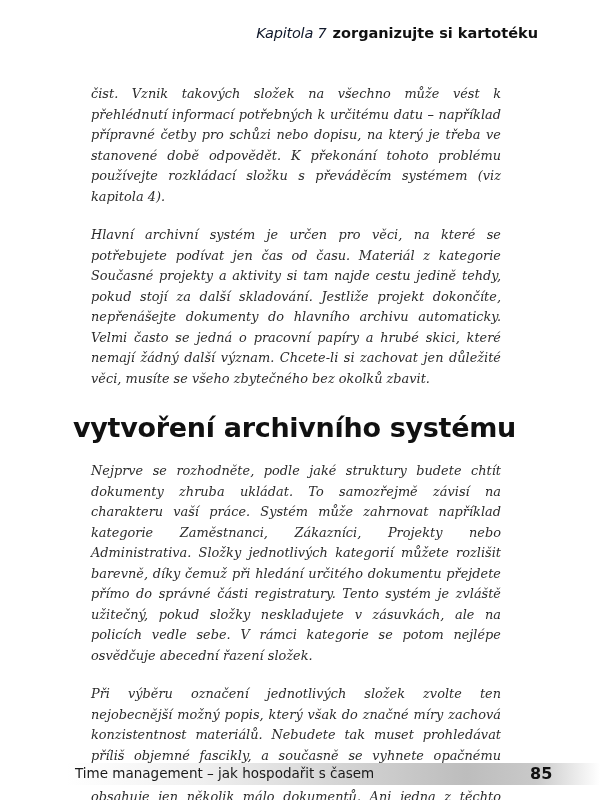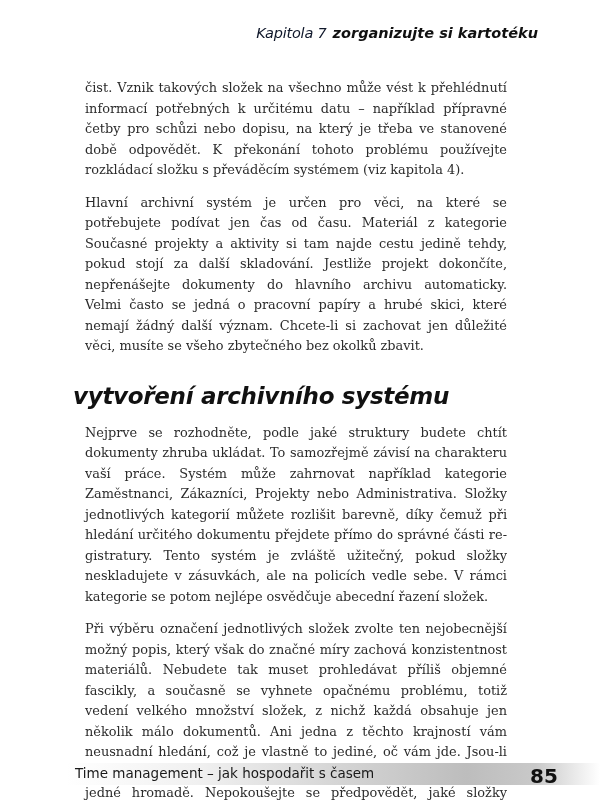--- a/index.html
+++ b/index.html
@@ -22,56 +22,55 @@
       font-size: 14.5px;
       white-space: nowrap;
     }
     .running-head .chapter-num {
       font-style: italic;
       color: #0f172a;
       font-weight: normal;
       letter-spacing: -0.2px;
     }
     .running-head .chapter-title {
-      font-style: italic;
       font-weight: bold;
       color: #111;
       margin-left: 6px;
     }
     .content {
       position: absolute;
       left: 73px;
       top: 66px;
       width: 446px;
       font-family: "DejaVu Serif", serif;
       font-size: 12.9px;
       line-height: 20.5px;
       color: #2b2b2b;
     }
     .content p {
-      margin: 12px;
+      margin: 18px;
       text-align: justify;
       hyphens: manual;
+      font-style: italic;
     }
     .content p + p {
       margin-top: 8px;
     }
     .subheading {
       font-family: "DejaVu Sans", sans-serif;
       font-size: 17px;
       color: #1a1a1a;
       margin: 14px 0 3px 0;
       font-weight: normal;
       line-height: 22px;
     }
     .section-heading {
       font-family: "DejaVu Sans", sans-serif;
-      font-size: 23px;
+      font-size: 27px;
       font-weight: bold;
-      font-style: italic;
       color: #111;
       margin: 24px 0 5px 0;
       line-height: 30px;
       letter-spacing: -0.3px;
     }
     .footer-bar {
       position: absolute;
       left: 66px;
       top: 763px;
       width: 534px;
@@ -86,21 +85,21 @@
       font-size: 13.5px;
       color: #1a1a1a;
       white-space: nowrap;
     }
     .page-number {
       position: absolute;
       left: 464px;
       top: 1px;
       font-family: "DejaVu Sans", sans-serif;
       font-weight: bold;
-      font-size: 20px;
+      font-size: 16px;
       color: #111;
     }
   </style>
 </head>
 <body>
 
 <div class="running-head">
   <span class="chapter-num">Kapitola 7</span><span class="chapter-title">zorganizujte si kartotéku</span>
 </div>
 

